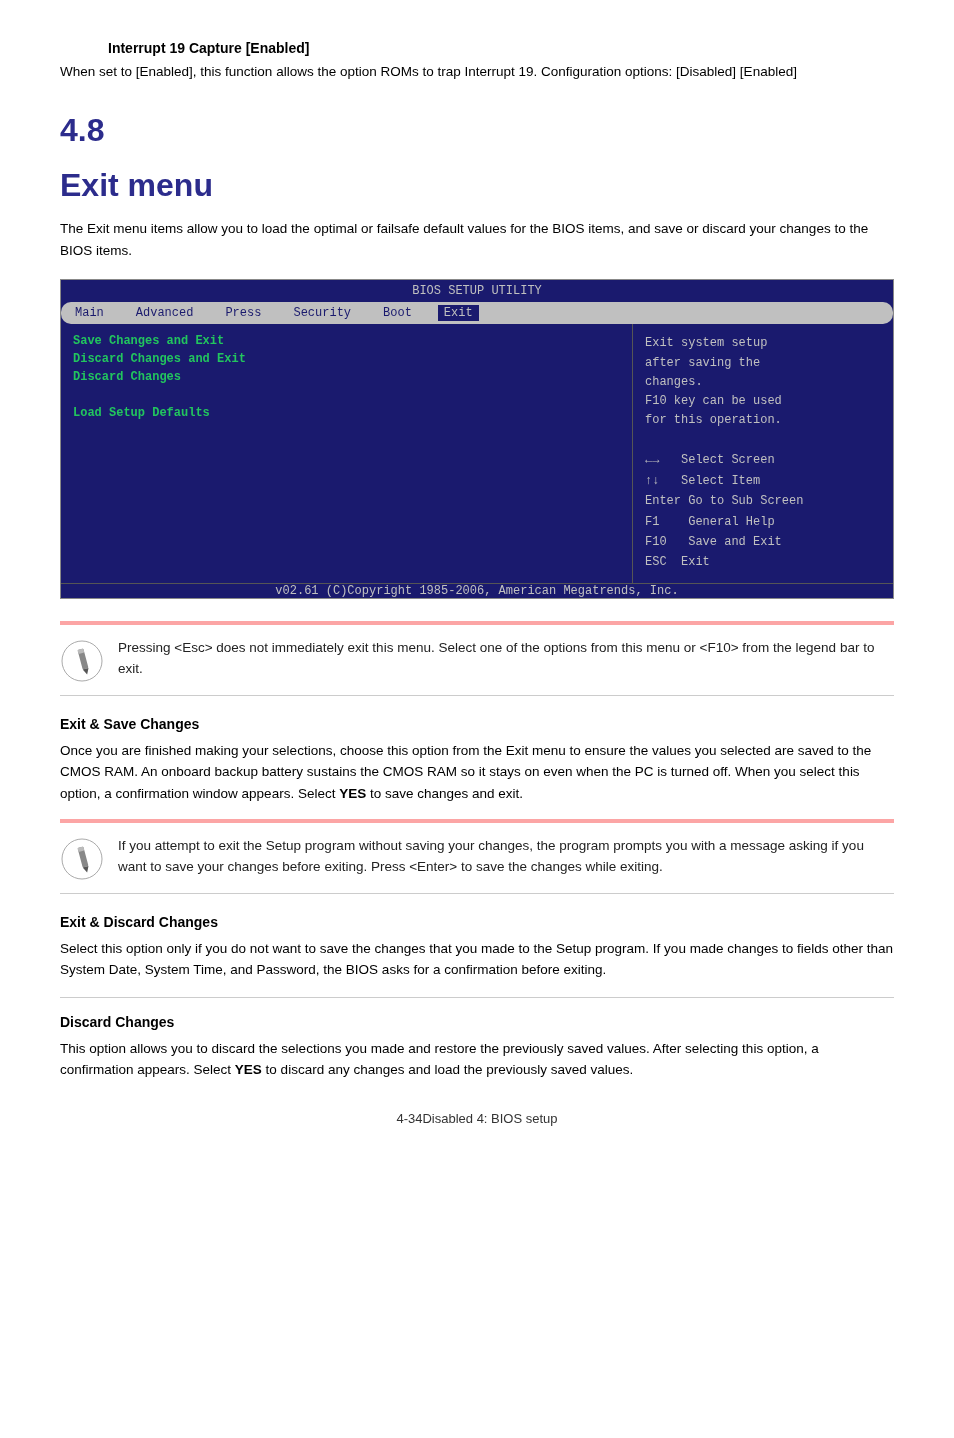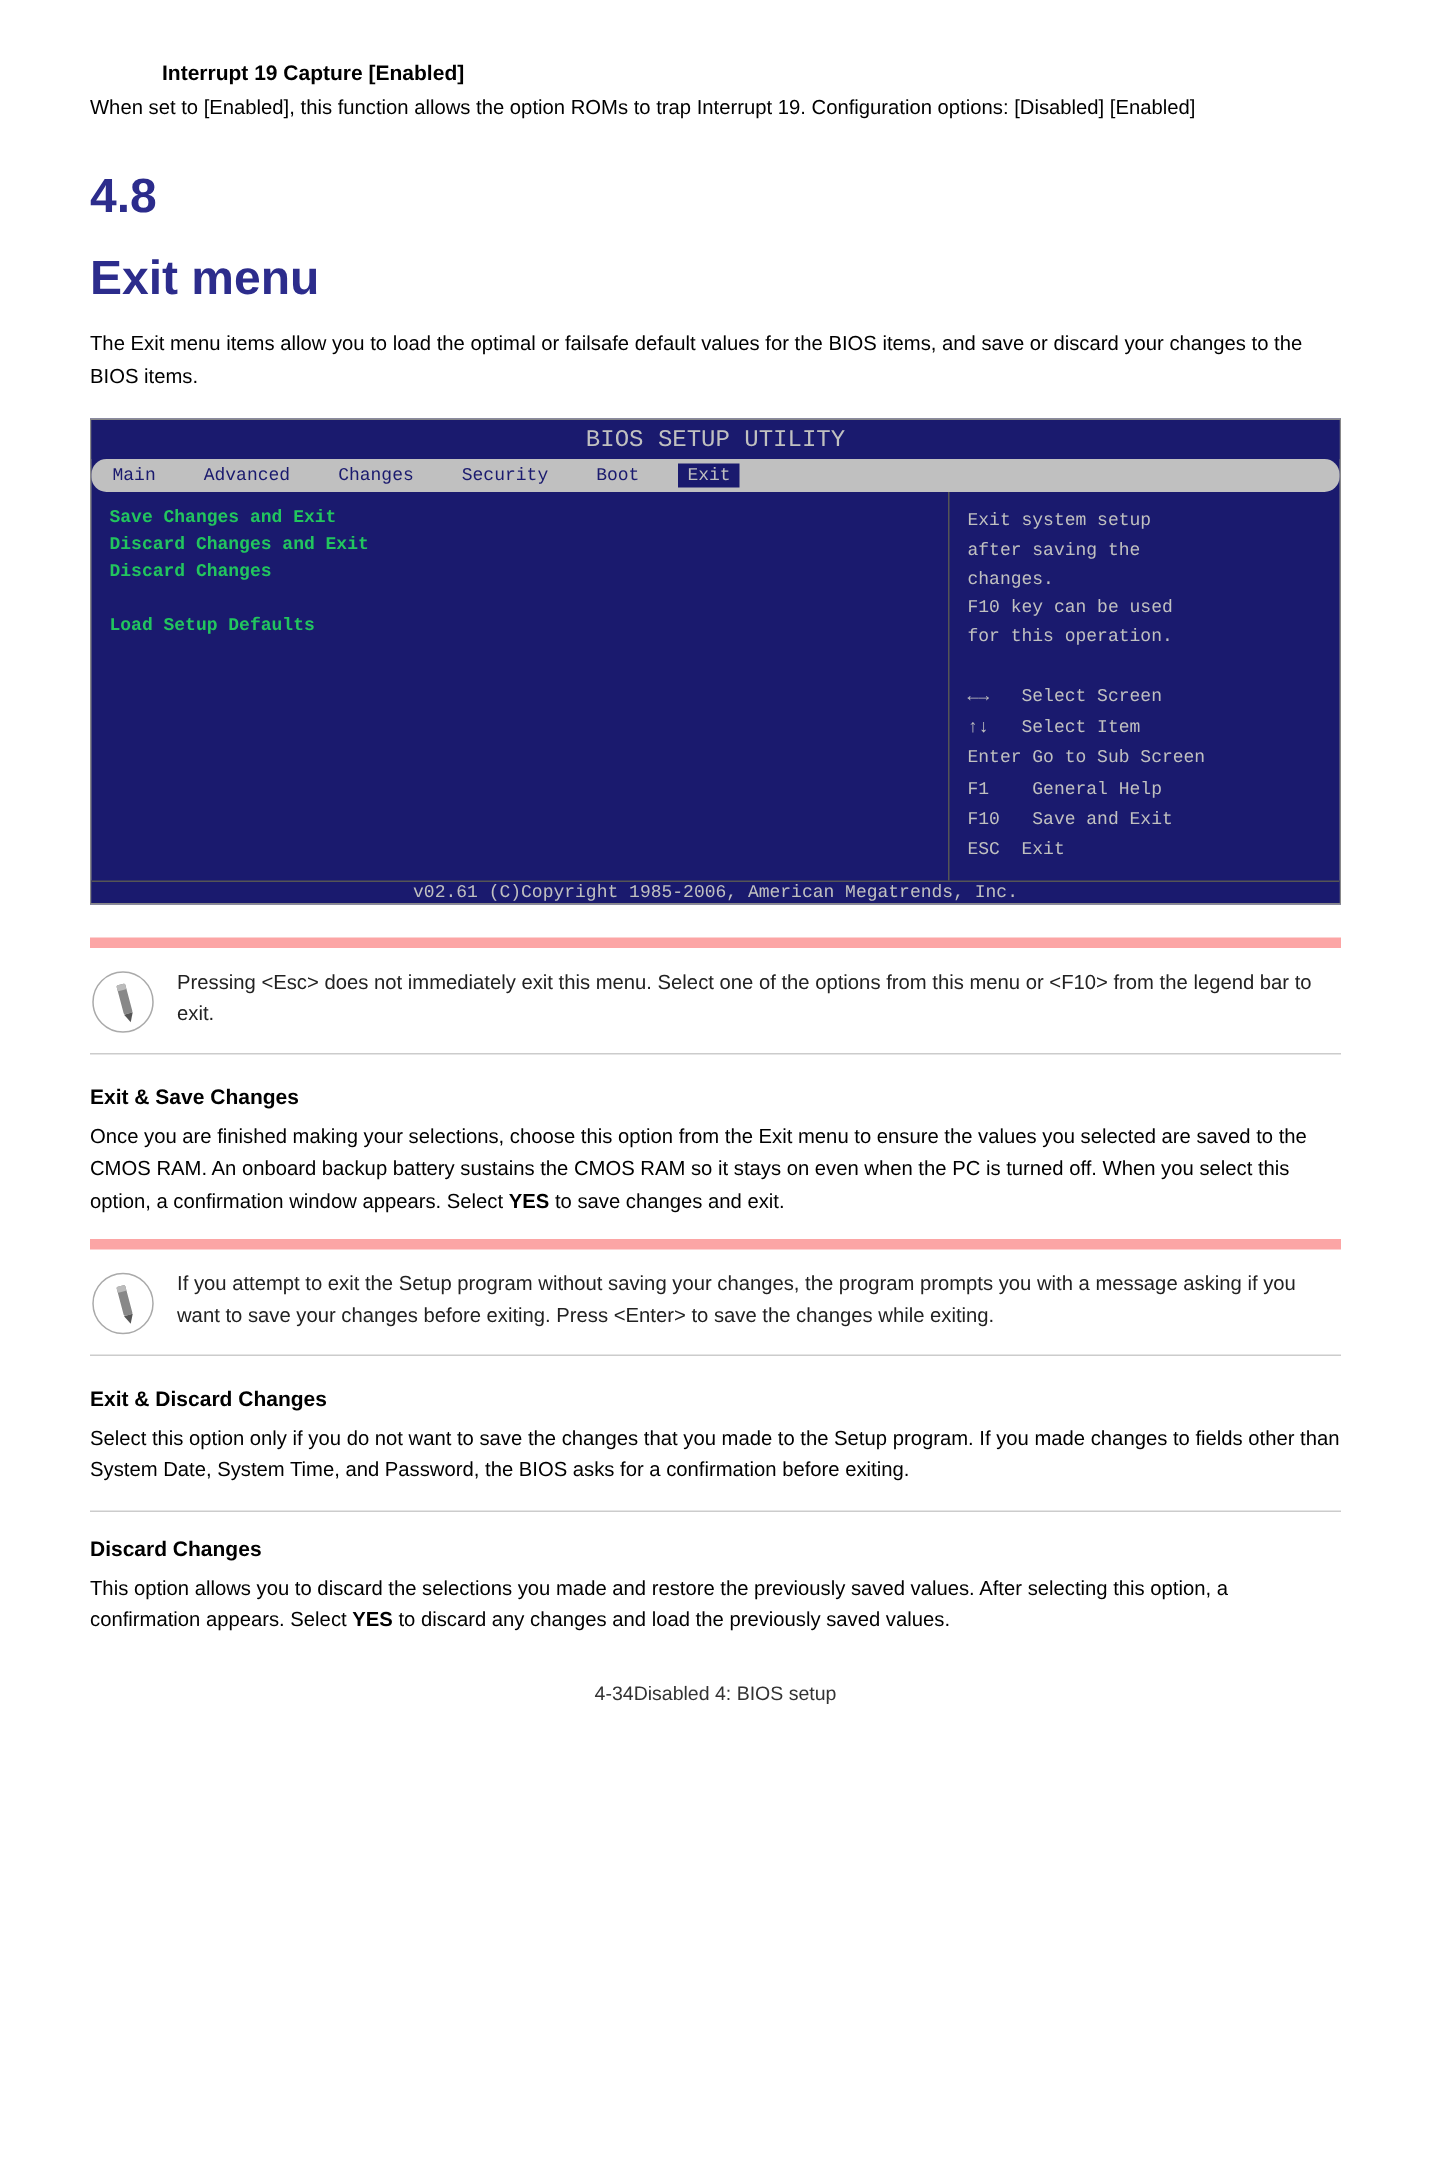--- a/index.html
+++ b/index.html
@@ -67,21 +67,21 @@
       font-size: 12px;
       background: #1a1a6e;
       color: #c0c0c0;
     }
 
     .bios-title-bar {
       background: #1a1a6e;
       color: #c0c0c0;
       text-align: center;
       padding: 4px 0;
-      font-size: 16px;
+      font-size: 12px;
     }
 
     .bios-menu-bar {
       background: #c0c0c0;
       color: #1a1a6e;
       display: flex;
       flex-direction: row;
       padding: 3px 8px;
       gap: 20px;
       border-radius: 10px;
@@ -142,21 +142,21 @@
       padding: 0 0;
       font-size: 12px;
       border-top: 1px solid #555;
     }
 
     
     .note-box {
       display: flex;
       flex-direction: row;
       align-items: flex-start;
-      border-top: 7px solid #fca5a5;
+      border-top: 4px solid #fca5a5;
       border-bottom: 1px solid #ccc;
       padding: 12px 0;
       margin-bottom: 20px;
       gap: 14px;
     }
 
     .note-icon {
       width: 44px;
       height: 44px;
       flex-shrink: 0;
@@ -215,21 +215,21 @@
   <span class="section-title">Exit menu</span>
 </div>
 
 <div class="section-intro">The Exit menu items allow you to load the optimal or failsafe default values for the BIOS items, and save or discard your changes to the BIOS items.</div>
 
 <div class="bios-box">
   <div class="bios-title-bar">BIOS SETUP UTILITY</div>
   <div class="bios-menu-bar">
     <span class="bios-menu-item">Main</span>
     <span class="bios-menu-item">Advanced</span>
-    <span class="bios-menu-item">Changes</span>
+    <span class="bios-menu-item">Press</span>
     <span class="bios-menu-item">Security</span>
     <span class="bios-menu-item">Boot</span>
     <span class="bios-menu-item active">Exit</span>
   </div>
   <div class="bios-content">
     <div class="bios-left">
       <div class="bios-left-item">Save Changes and Exit</div>
       <div class="bios-left-item">Discard Changes and Exit</div>
       <div class="bios-left-item">Discard Changes</div>
       <div class="bios-left-item">&nbsp;</div>

